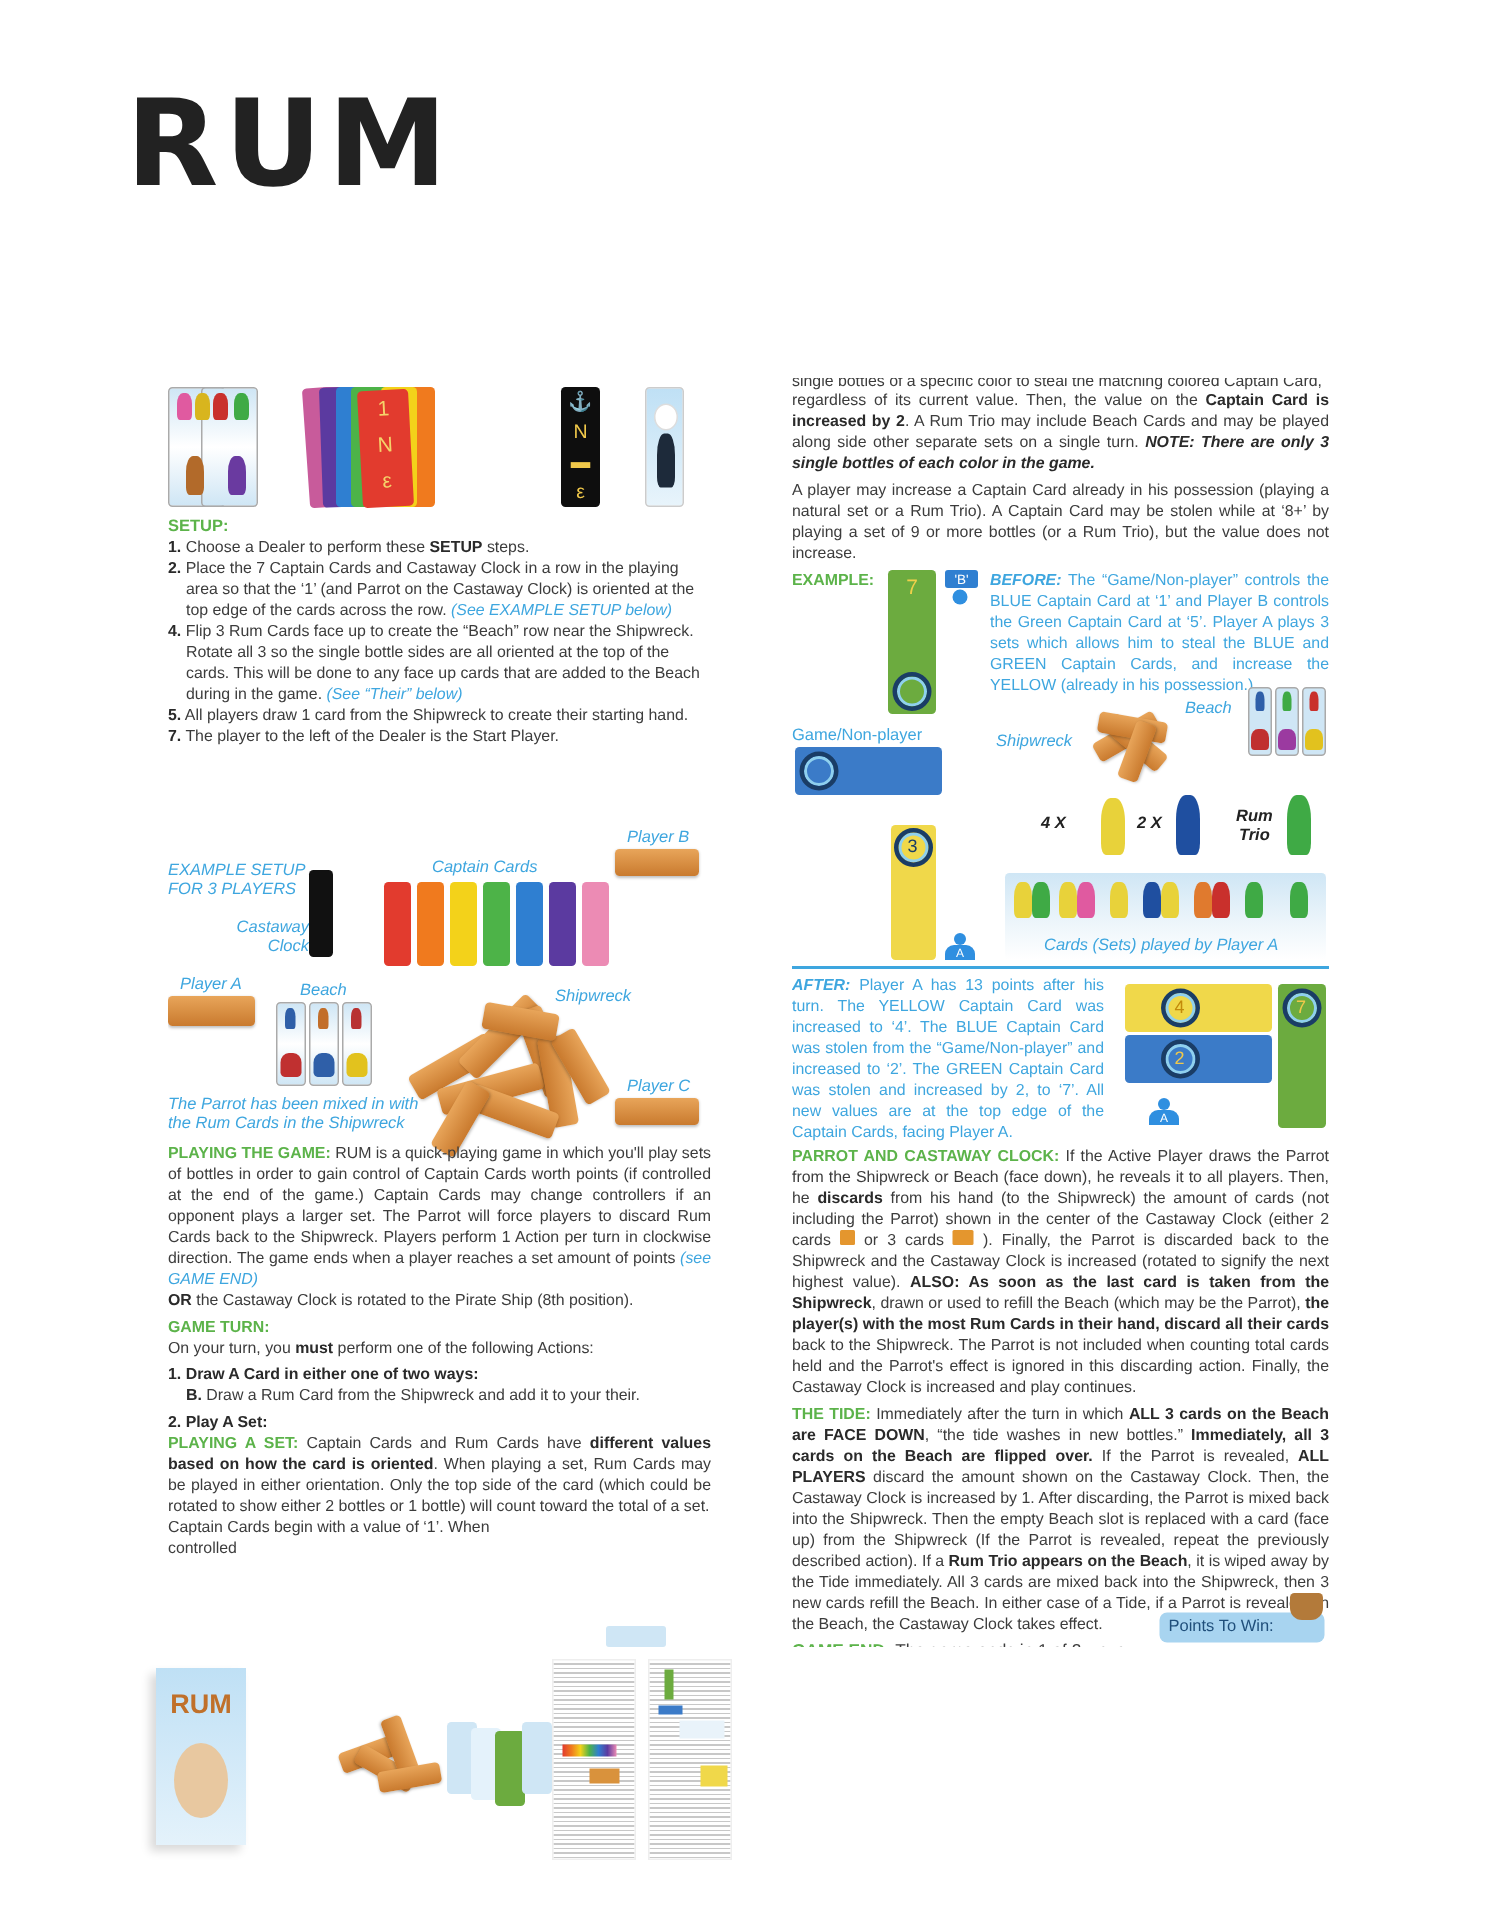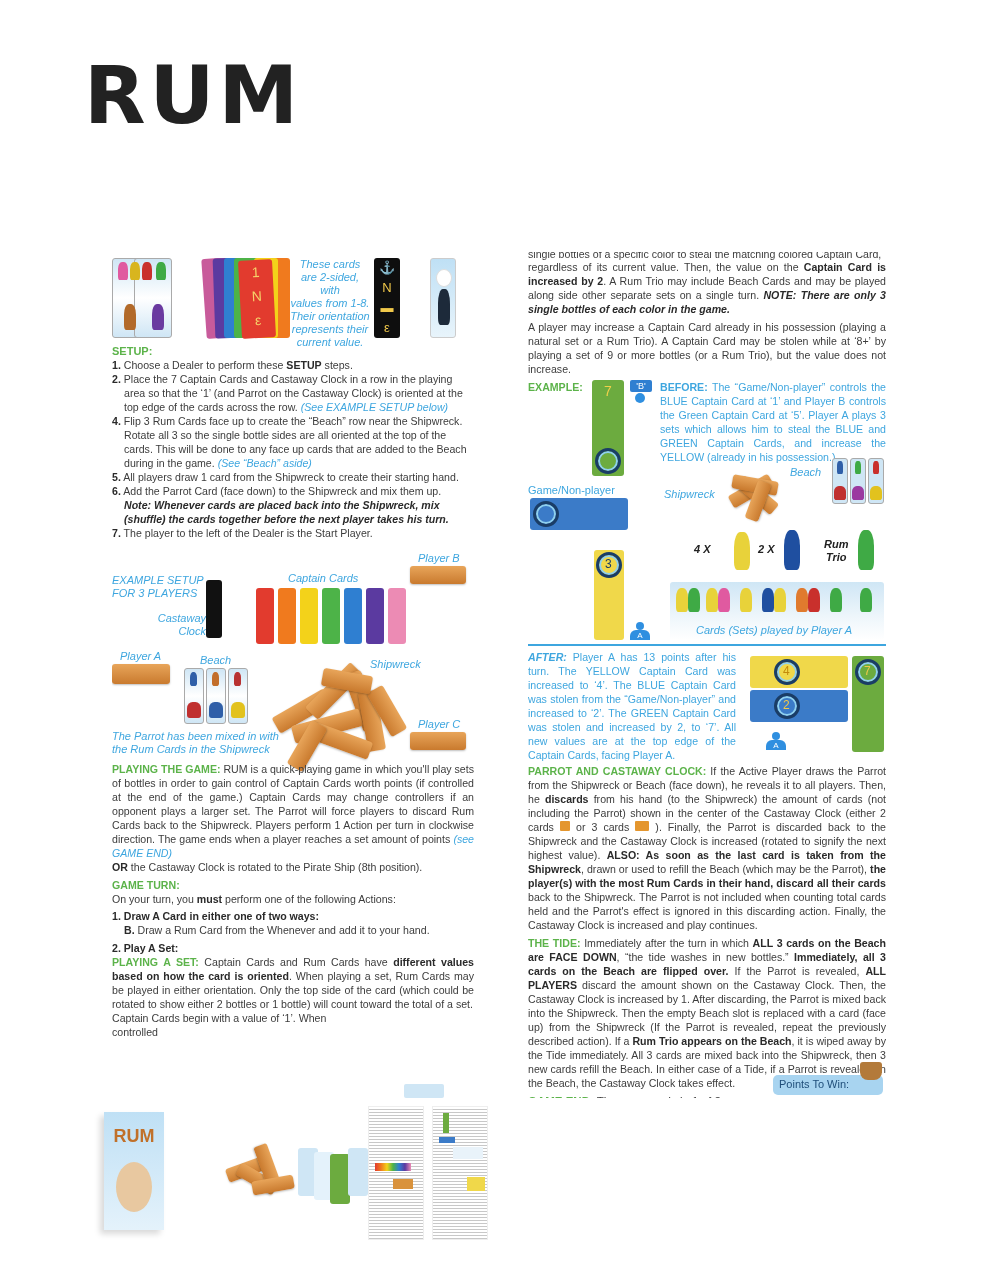--- a/index.html
+++ b/index.html
@@ -55,51 +55,40 @@
   <div class="art" style="left:92px;top:0;width:90px;height:82px;">
     <div class="card" style="left:0;top:0;width:30px;height:80px;background:#c85b9b;transform:rotate(-4deg);"></div>
     <div class="card" style="left:10px;top:0;width:30px;height:80px;background:#5b3aa0;transform:rotate(-2deg);"></div>
     <div class="card" style="left:20px;top:0;width:30px;height:80px;background:#2f7fd1;"></div>
     <div class="card" style="left:30px;top:0;width:30px;height:80px;background:#4db348;"></div>
     <div class="card" style="left:58px;top:0;width:28px;height:80px;background:#f07a1e;"></div>
     <div class="card" style="left:50px;top:0;width:24px;height:80px;background:#f3d21a;"></div>
     <div class="card" style="left:36px;top:2px;width:34px;height:78px;background:#e23b2e;transform:rotate(-3deg);color:#f5d36a;font-size:14px;text-align:center;line-height:24px;">1<br>Ν<br>ε</div>
   </div>
 
-  <div class="label-blue" style="left:178px;top:0;width:80px;text-align:center;">
-    <span style="display:block">These cards</span>
-    <span style="display:block">are 2-sided, with</span>
-    <span style="display:block">values from 1-8.</span>
-    <span style="display:block">Their orientation</span>
-    <span style="display:block">represents their</span>
-    <span style="display:block">current value.</span>
-  </div>
 
   <div class="card" style="left:262px;top:0;width:26px;height:80px;background:#0e0e0e;color:#f0c84a;font-size:13px;text-align:center;line-height:20px;">⚓<br>Ν<br>▬<br>ε</div>
   <div class="card" style="left:318px;top:0;width:26px;height:80px;background:linear-gradient(180deg,#bfe0f5,#e8f4fb);border:1px solid #ccc;">
     <div class="bottle" style="left:7px;top:30px;width:12px;height:36px;background:#1d2a3a;"></div>
     <div style="position:absolute;left:5px;top:10px;width:16px;height:18px;border-radius:50%;background:#fff;border:1px solid #ddd;"></div>
   </div>
 
   <div style="position:absolute;left:0;top:86px;width:362px;">
     <div class="green" style="font-size:11px;">SETUP:</div>
     <div class="ol-item">
       <span class="n">1.</span> <span>Choose a Dealer to perform these </span><span class="b">SETUP</span><span> steps.</span>
     </div>
     <div class="ol-item">
       <span class="n">2.</span> <span>Place the 7 Captain Cards and Castaway Clock in a row in the playing area so that the ‘1’ (and Parrot on the Castaway Clock) is oriented at the top edge of the cards across the row. </span><span class="blue-i">(See EXAMPLE SETUP below)</span>
     </div>
     <div class="ol-item">
-      <span class="n">4.</span> <span>Flip 3 Rum Cards face up to create the “Beach” row near the Shipwreck. Rotate all 3 so the single bottle sides are all oriented at the top of the cards. This will be done to any face up cards that are added to the Beach during in the game. </span><span class="blue-i">(See “Beach” aside)</span>
+      <span class="n">4.</span> <span>Flip 3 Rum Cards face up to create the “Beach” row near the Shipwreck. Rotate all 3 so the single bottle sides are all oriented at the top of the cards. This will be done to any face up cards that are added to the Beach during in the game. </span><span class="blue-i">(See “Their” below)</span>
     </div>
     <div class="ol-item">
       <span class="n">5.</span> <span>All players draw 1 card from the Shipwreck to create their starting hand.</span>
-    </div>
-    <div class="ol-item">
-      <span class="n">6.</span> <span>Add the Parrot Card (face down) to the Shipwreck and mix them up.</span><br><span class="bi">Note: Whenever cards are placed back into the Shipwreck, mix (shuffle) the cards together before the next player takes his turn.</span>
     </div>
     <div class="ol-item">
       <span class="n">7.</span> <span>The player to the left of the Dealer is the Start Player.</span>
     </div>
   </div>
 
   <div class="label-blue" style="left:306px;top:294px;">Player B</div>
   <div class="plank" style="left:298px;top:308px;width:56px;height:18px;"></div>
 
   <div class="label-blue" style="left:0;top:316px;">
@@ -163,21 +152,21 @@
   <div style="position:absolute;left:0;top:504px;width:362px;">
     <p>
       <span class="green">PLAYING THE GAME:</span><span> RUM is a quick-playing game in which you'll play sets of bottles in order to gain control of Captain Cards worth points (if controlled at the end of the game.) Captain Cards may change controllers if an opponent plays a larger set. The Parrot will force players to discard Rum Cards back to the Shipwreck. Players perform 1 Action per turn in clockwise direction. The game ends when a player reaches a set amount of points </span><span class="blue-i">(see GAME END)</span><br><span class="b">OR</span><span> the Castaway Clock is rotated to the Pirate Ship (8th position).</span>
     </p>
     <div class="green">GAME TURN:</div>
     <p style="margin-bottom:3px;">
       <span>On your turn, you </span><span class="b">must</span><span> perform one of the following Actions:</span>
     </p>
     <div class="b">1. Draw A Card in either one of two ways:</div>
     <p class="sub">
-      <span class="b">B.</span><span> Draw a Rum Card from the Whenever and add it to your hand.</span>
+      <span class="b">B.</span><span> Draw a Rum Card from the Shipwreck and add it to your their.</span>
     </p>
     <div class="b">2. Play A Set:</div>
     <p style="margin-bottom:0;">
       <span class="green">PLAYING A SET:</span><span> Captain Cards and Rum Cards have </span><span class="b">different values based on how the card is oriented</span><span>. When playing a set, Rum Cards may be played in either orientation. Only the top side of the card (which could be rotated to show either 2 bottles or 1 bottle) will count toward the total of a set.</span>
     </p>
     <div style="width:260px;">Captain Cards begin with a value of ‘1’. When controlled</div>
 
   </div>
   <div style="position:absolute;left:292px;top:826px;width:40px;height:14px;background:#cfe6f5;border-radius:2px;"></div>
 </div>
@@ -194,21 +183,21 @@
 
     <div class="card" style="left:64px;top:0;width:32px;height:96px;background:#6cab3f;color:#f0d04a;font-size:14px;text-align:center;">
       <span style="display:block;margin-top:4px;">7</span>
       <div class="circ" style="left:3px;top:68px;width:26px;height:26px;"></div>
     </div>
 
     <div style="position:absolute;left:102px;top:0;width:22px;height:12px;background:#2f7fd1;color:#fff;font-size:9px;text-align:center;line-height:12px;border-radius:2px;">'B'</div>
     <div style="position:absolute;left:107px;top:13px;width:10px;height:10px;border-radius:50%;background:#2f8fe0;"></div>
 
     <div style="position:absolute;left:132px;top:0;width:226px;color:#3ea6df;text-align:justify;">
-      <span style="font-weight:bold;">BEFORE:</span><span> The “Game/Non-player” controls the BLUE Captain Card at ‘1’ and Player B controls the Green Captain Card at ‘5’. Player A plays 3 sets which allows him to steal the BLUE and GREEN Captain Cards, and increase the YELLOW (already in his possession.)</span>
+      <span style="font-weight:bold;font-style:italic;">BEFORE:</span><span> The “Game/Non-player” controls the BLUE Captain Card at ‘1’ and Player B controls the Green Captain Card at ‘5’. Player A plays 3 sets which allows him to steal the BLUE and GREEN Captain Cards, and increase the YELLOW (already in his possession.)</span>
     </div>
 
     <div class="label-blue" style="left:262px;top:86px;">Beach</div>
     <div style="position:absolute;left:304px;top:78px;width:54px;height:48px;">
       <div class="card" style="left:0;top:0;width:16px;height:46px;background:#cfe6f5;border:1px solid #aaa;"></div>
       <div class="card" style="left:18px;top:0;width:16px;height:46px;background:#cfe6f5;border:1px solid #aaa;"></div>
       <div class="card" style="left:36px;top:0;width:16px;height:46px;background:#cfe6f5;border:1px solid #aaa;"></div>
       <div class="bottle" style="left:5px;top:3px;width:6px;height:13px;background:#2f5fa8;"></div>
       <div class="bottle" style="left:23px;top:3px;width:6px;height:13px;background:#3faa45;"></div>
       <div class="bottle" style="left:41px;top:3px;width:6px;height:13px;background:#c9302c;"></div>

